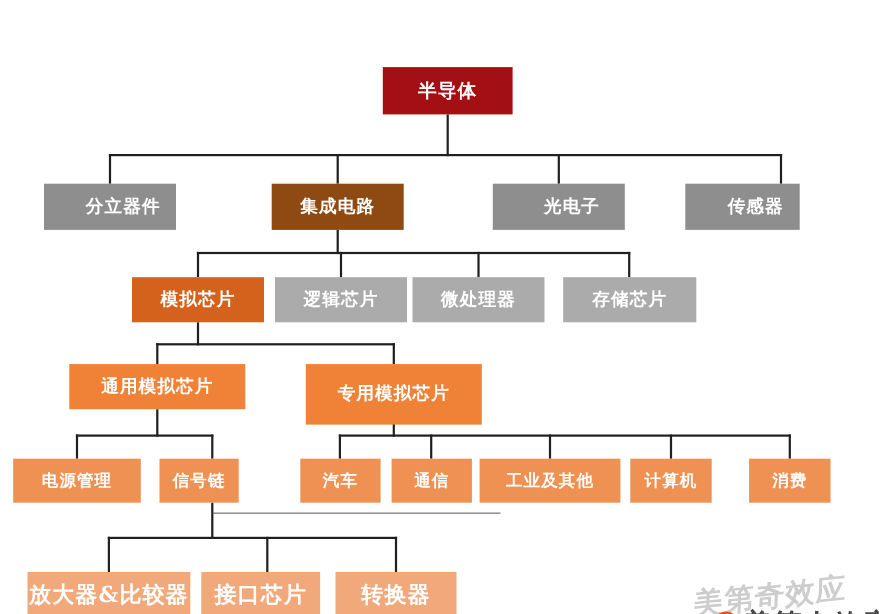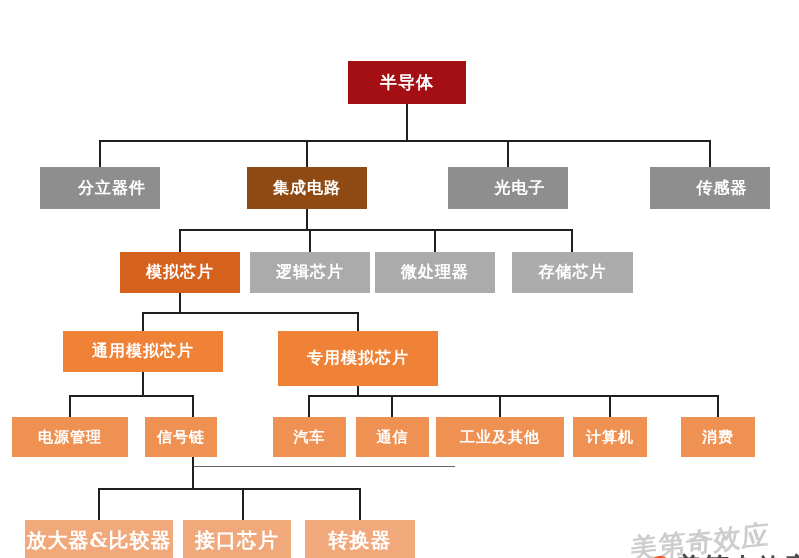--- a/index.html
+++ b/index.html
@@ -84,21 +84,21 @@
   <div class="line hline" style="left:98px;top:452px;width:263px"></div>
   <div class="line vline" style="left:98px;top:452px;height:32px"></div>
   <div class="line vline" style="left:242px;top:452px;height:32px"></div>
   <div class="line vline" style="left:359px;top:452px;height:32px"></div>
 
   <div class="node lv1" style="left:348px;top:25px;width:118px;height:43px">半导体</div>
 
   <div class="node gray1" style="left:40px;top:131px;width:120px;height:42px">分立器件</div>
   <div class="node brown" style="left:247px;top:131px;width:120px;height:42px">集成电路</div>
   <div class="node gray1" style="left:448px;top:131px;width:120px;height:42px">光电子</div>
-  <div class="node gray1" style="left:650px;top:131px;width:120px;height:42px">传感器</div>
+  <div class="node gray1" style="left:623px;top:131px;width:104px;height:42px">传感器</div>
 
   <div class="node orange1" style="left:120px;top:216px;width:120px;height:41px">模拟芯片</div>
   <div class="node gray2" style="left:250px;top:216px;width:120px;height:41px">逻辑芯片</div>
   <div class="node gray2" style="left:375px;top:216px;width:120px;height:41px">微处理器</div>
   <div class="node gray2" style="left:512px;top:216px;width:121px;height:41px">存储芯片</div>
 
   <div class="node orange2" style="left:63px;top:295px;width:160px;height:41px">通用模拟芯片</div>
   <div class="node orange2" style="left:278px;top:295px;width:160px;height:55px">专用模拟芯片</div>
 
   <div class="node orange3" style="left:12px;top:381px;width:116px;height:40px">电源管理</div>

